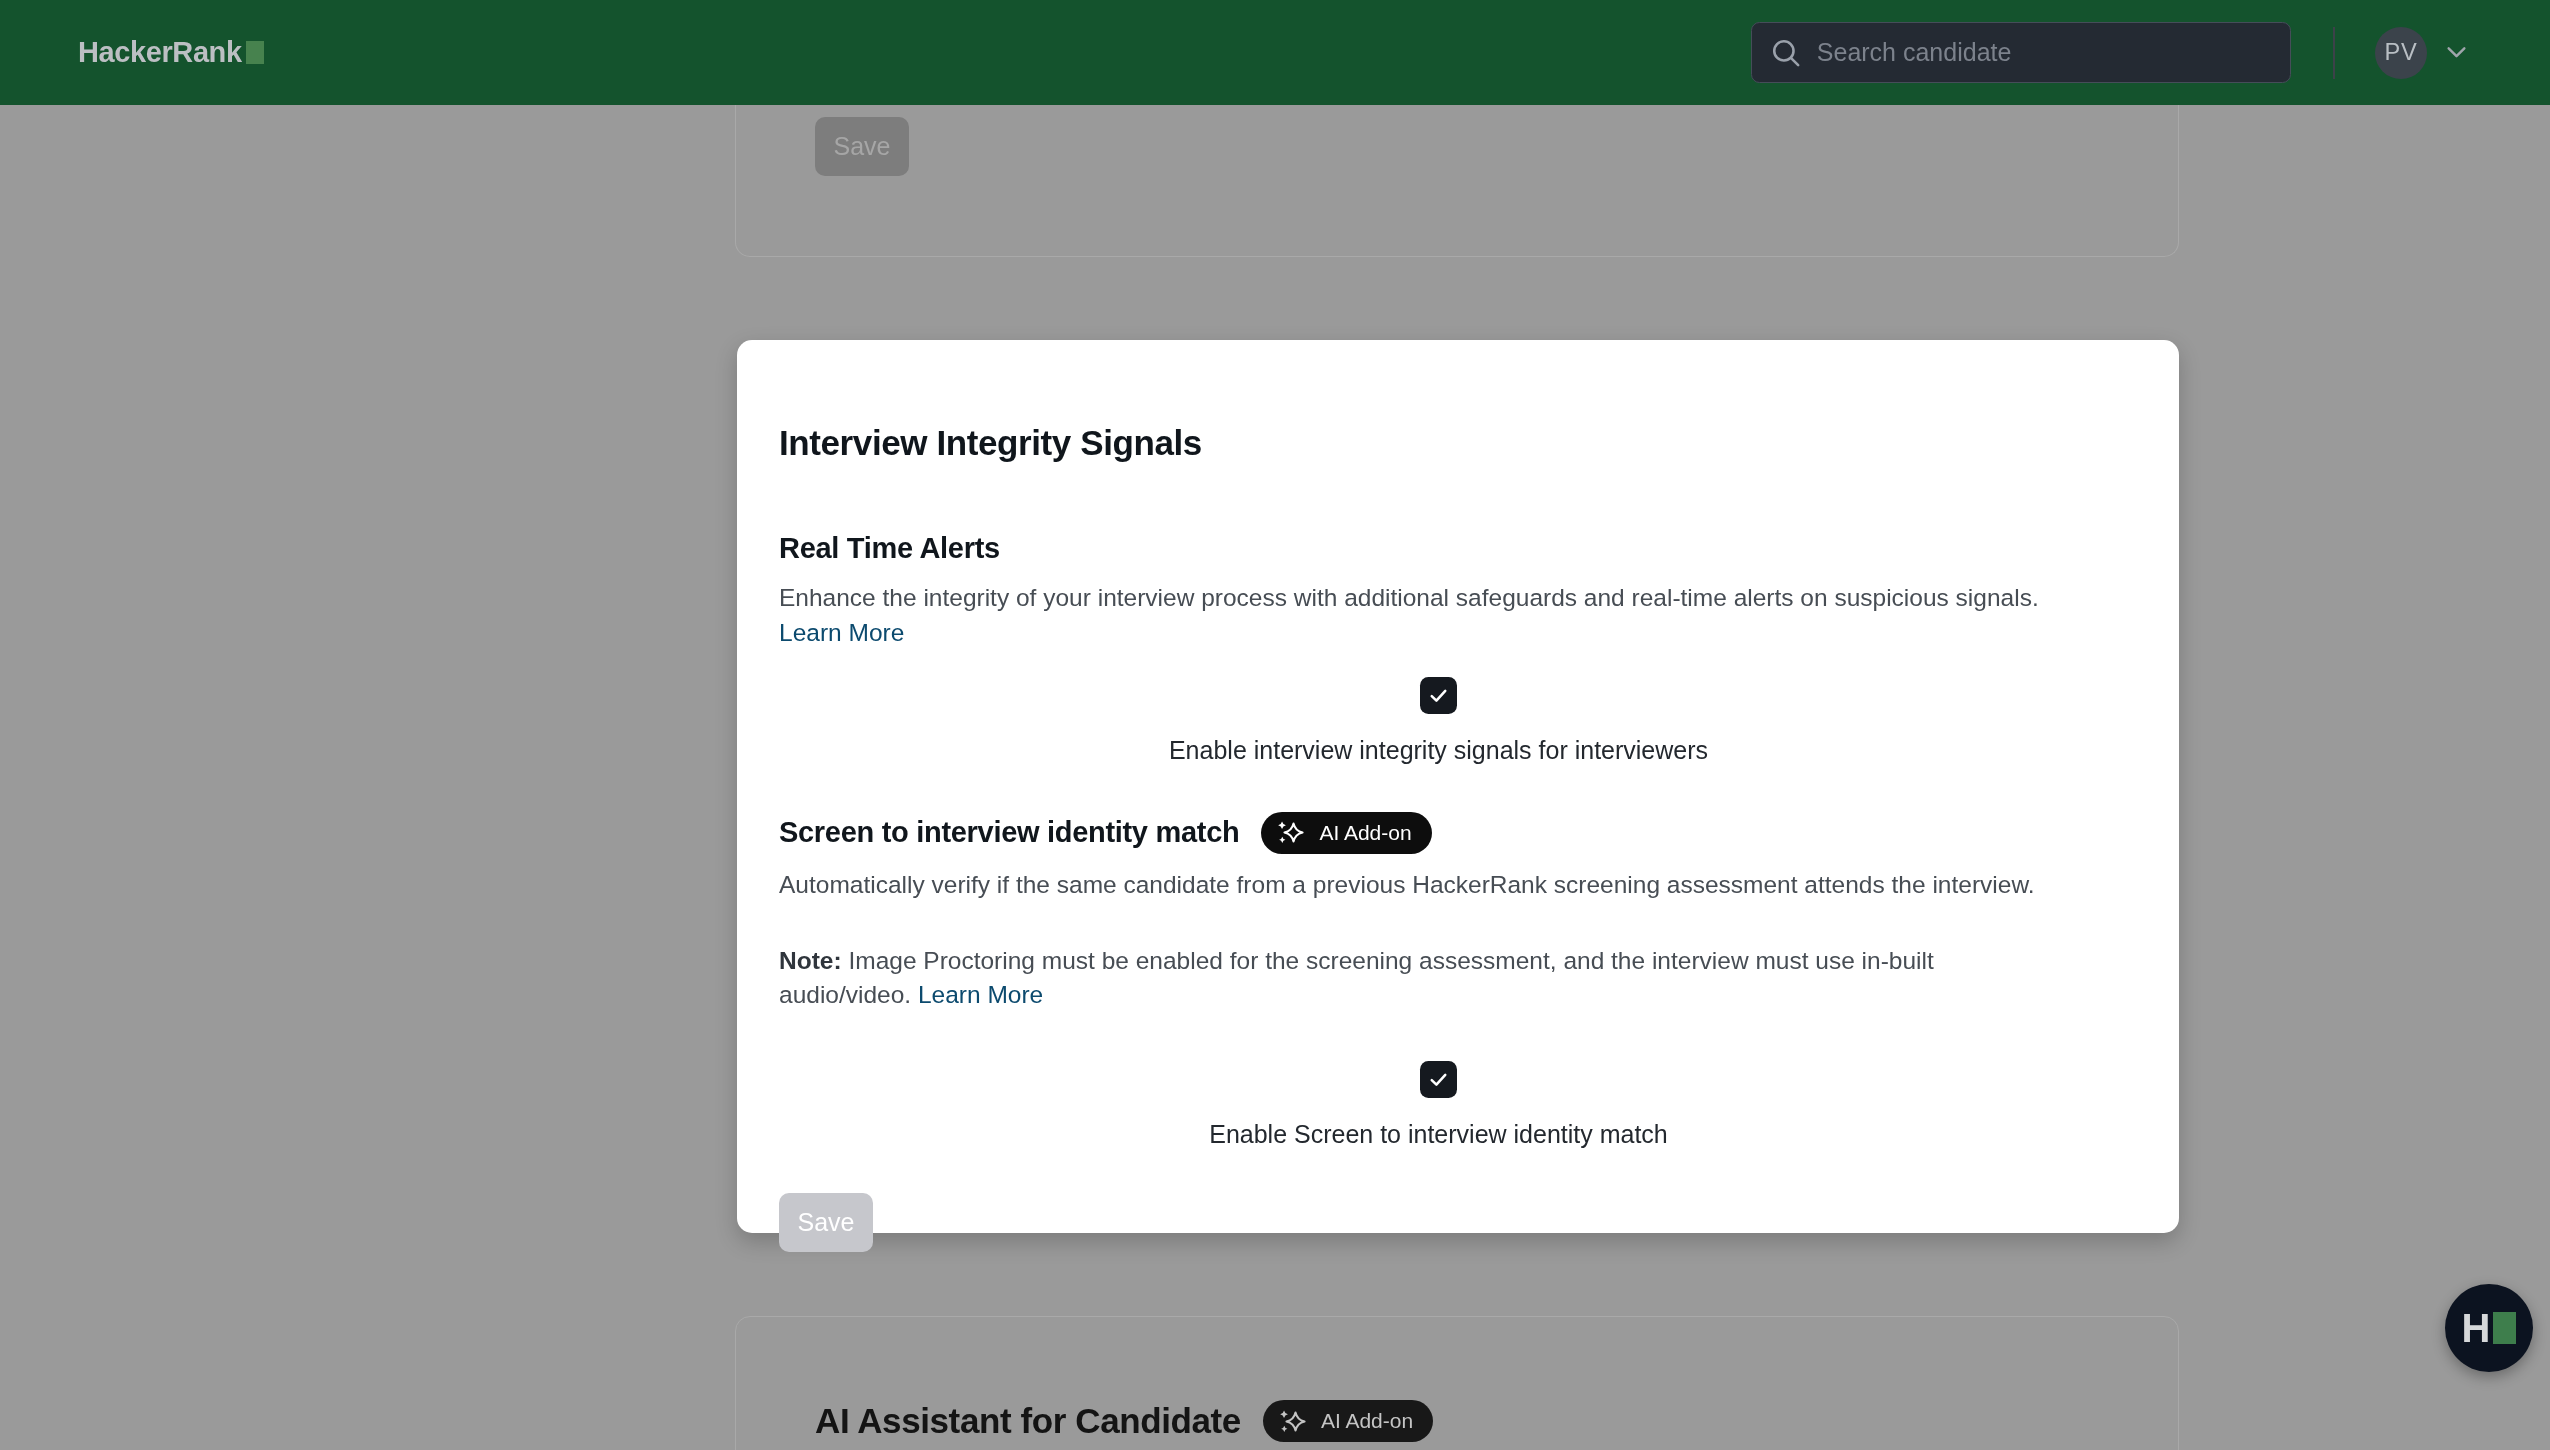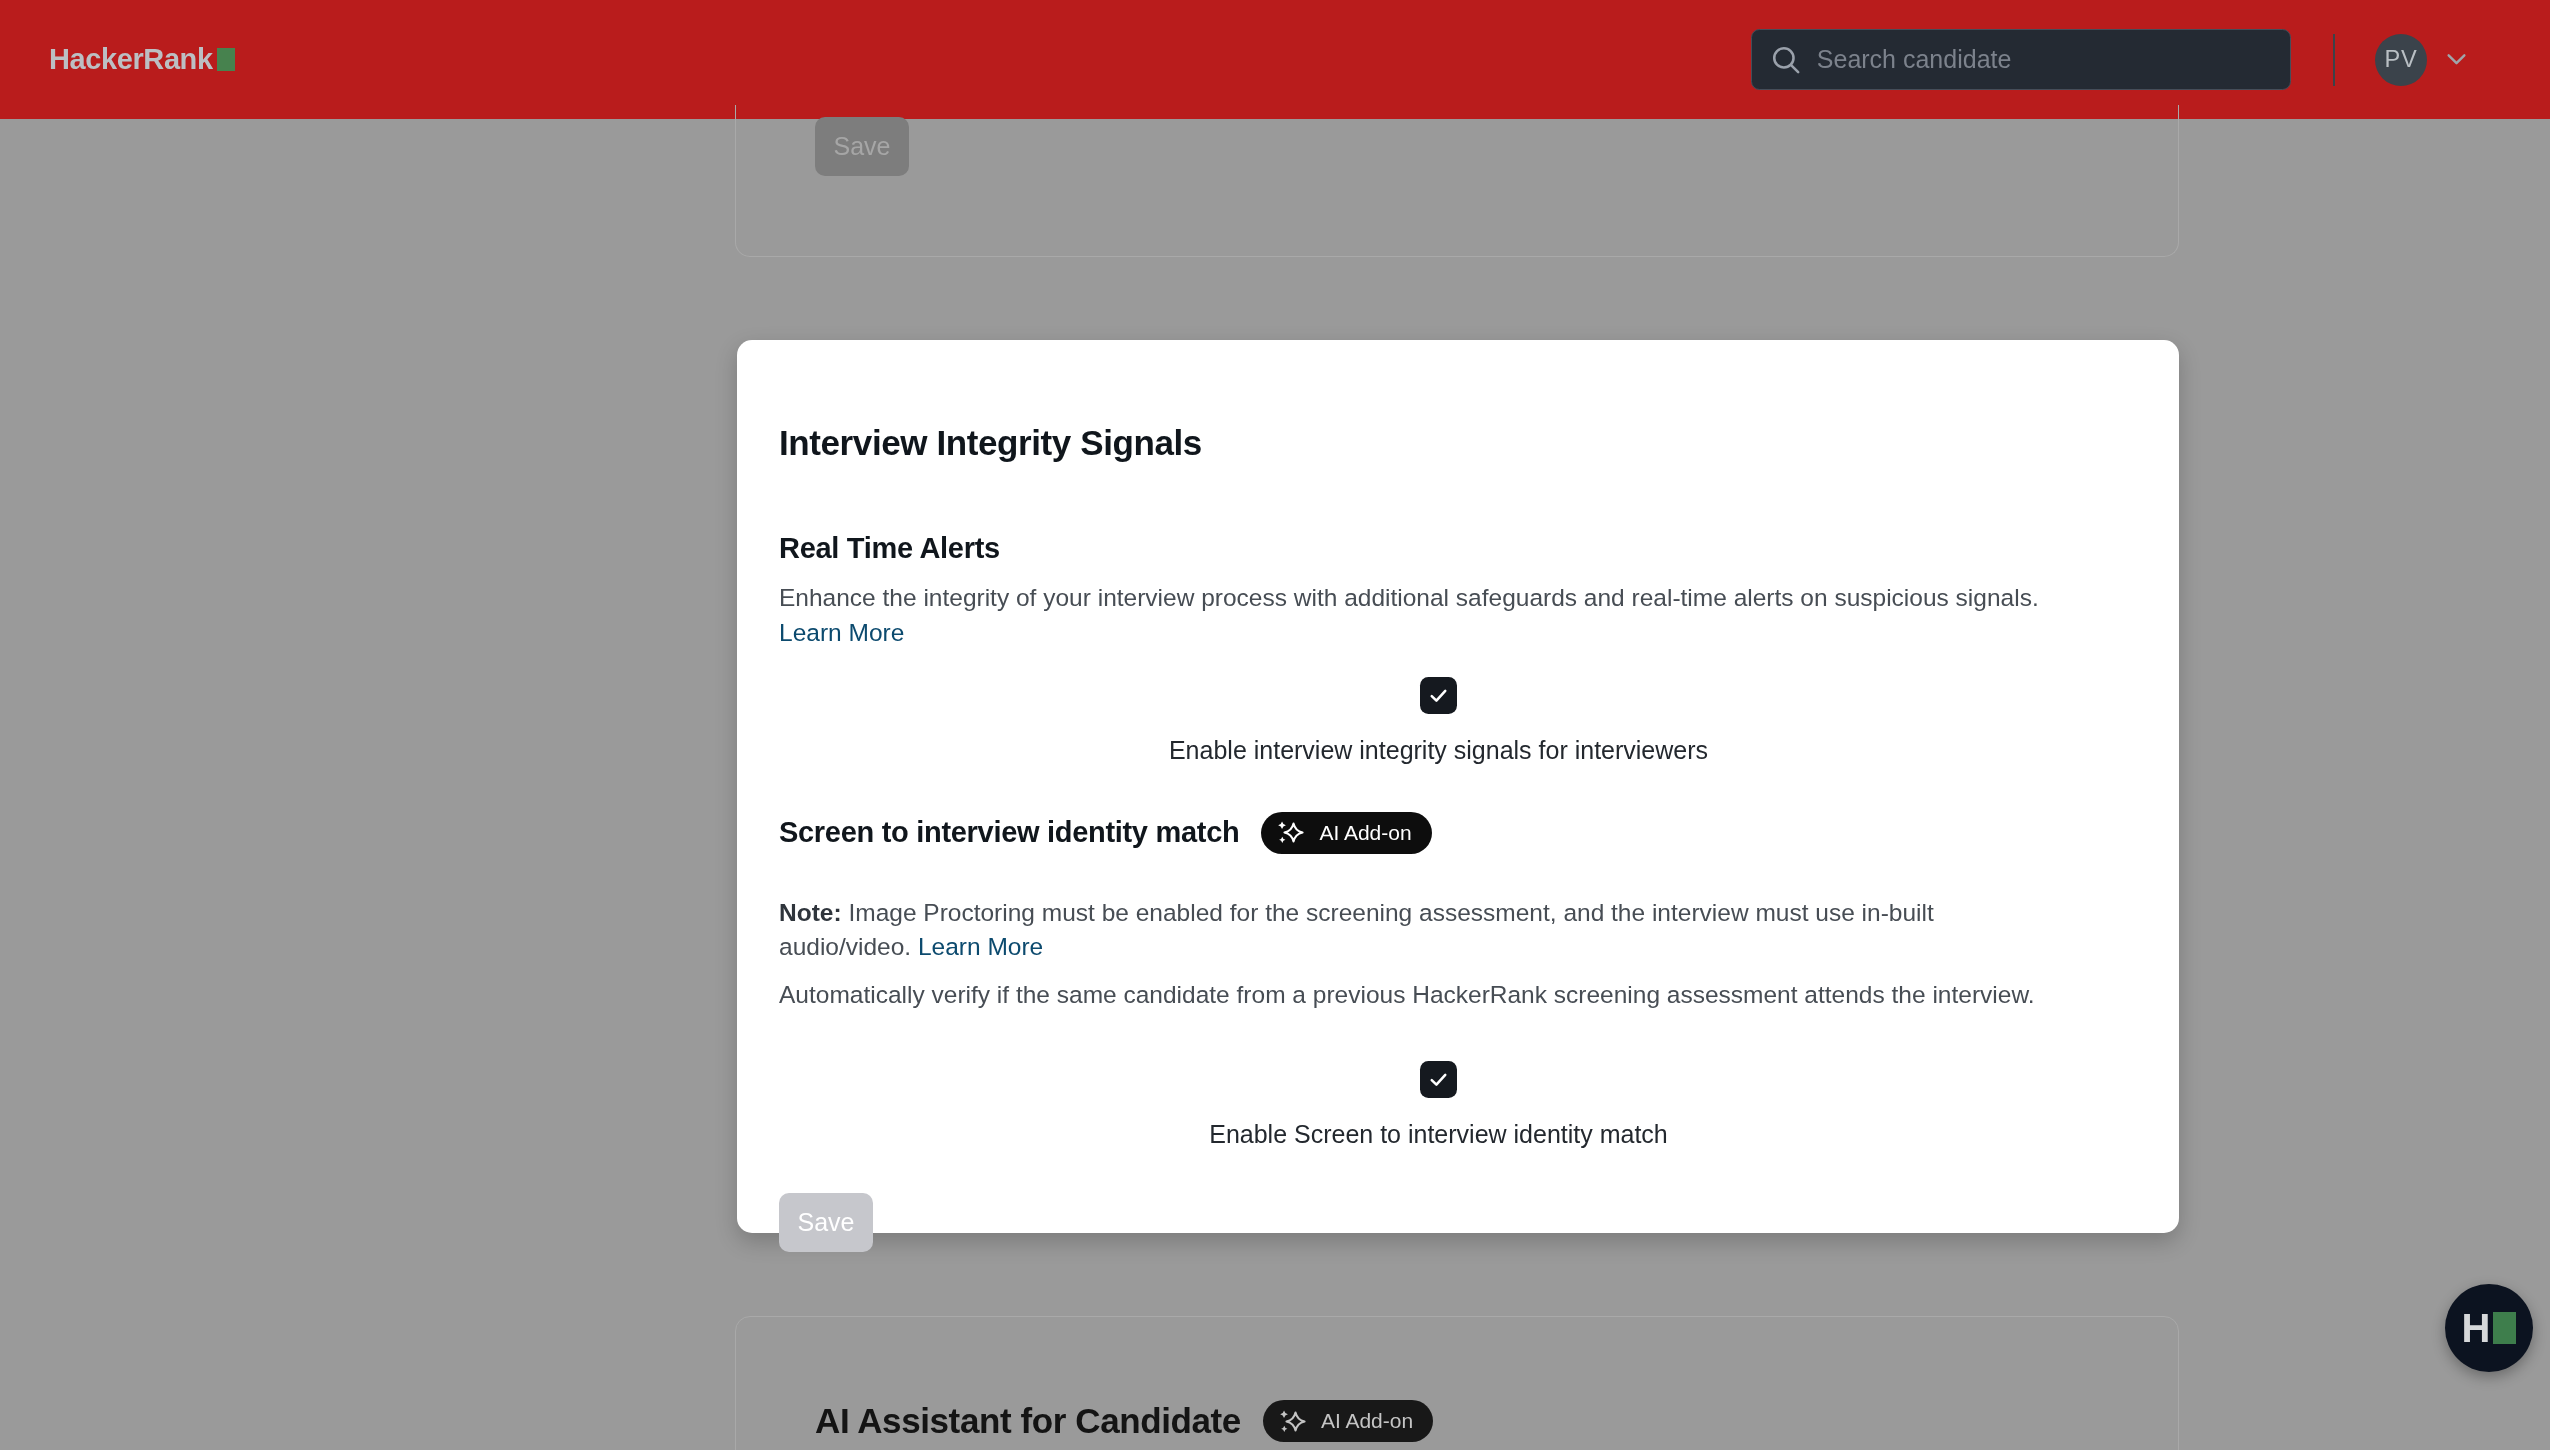--- a/index.html
+++ b/index.html
@@ -1,23 +1,23 @@
 <!DOCTYPE html>
 <html style="font-size:13.5px"><head>
 <meta charset="utf-8">
 <style>
   * { margin:0; padding:0; box-sizing:border-box; }
   html,body { width:2550px; height:1451px; overflow:hidden; }
   body { font-family:"Liberation Sans","DejaVu Sans",sans-serif; background:#9a9a9a; position:relative; }
 
   
   .navbar{
-    position:absolute; left:0; top:0; width:2550px; height:119px;
-    background:#b91c1c; display:flex; align-items:center;
-    padding:0 79px 0 49px;
+    position:absolute; left:0; top:0; width:2550px; height:105px;
+    background:#14532d; display:flex; align-items:center;
+    padding:0 79px 0 78px;
   }
   .logo{ display:flex; align-items:center; cursor:pointer; }
   .logo-text{ font-size:29px; font-weight:800; color:#bcbfc3; letter-spacing:-0.4px; }
   .logo-block{ display:inline-block; width:18.6px; height:23.6px; background:#47824e; margin-left:4.2px; }
   .nav-items{ display:flex; gap:80px; margin-left:40px; }
   .nav-item{ font-size:25px; color:#aeb3b9; text-decoration:none; cursor:pointer; }
   .nav-right{ margin-left:auto; display:flex; align-items:center; }
   .search{
     width:540px; height:61px; background:#242a33; border:1.7px solid #454d59;
     border-radius:8.4px; display:flex; align-items:center; padding:0 15px 0 17px;
@@ -146,24 +146,24 @@
     <h2>Screen to interview identity match</h2>
     <span class="badge">
       <svg width="29" height="29" viewBox="0 0 24 24">
         <path d="M14.5 4.5 Q15.9 10.6 22 12 Q15.9 13.4 14.5 19.5 Q13.1 13.4 7 12 Q13.1 10.6 14.5 4.5 Z" fill="none" stroke="currentColor" stroke-width="1.7" stroke-linejoin="round"></path>
         <path d="M5 2.8 Q5.6 5.4 8.2 6 Q5.6 6.6 5 9.2 Q4.4 6.6 1.8 6 Q4.4 5.4 5 2.8 Z" fill="currentColor"></path>
         <path d="M5.2 15.5 Q5.7 17.6 7.8 18.1 Q5.7 18.6 5.2 20.7 Q4.7 18.6 2.6 18.1 Q4.7 17.6 5.2 15.5 Z" fill="currentColor"></path>
       </svg>
       <span>AI Add-on</span>
     </span>
   </div>
+  <p class="desc">Automatically verify if the same candidate from a previous HackerRank screening assessment attends the interview.</p>
   <p class="desc note">
     <b>Note:</b><span> Image Proctoring must be enabled for the screening assessment, and the interview must use in-built audio/video. </span><a>Learn More</a>
   </p>
-  <p class="desc">Automatically verify if the same candidate from a previous HackerRank screening assessment attends the interview.</p>
   <label class="check-row second">
     <span class="checkbox">
       <svg width="25" height="25" viewBox="0 0 24 24">
         <path d="M5.5 12.5 L10 17 L18.5 7.5" stroke="#fff" stroke-width="2.4" fill="none" stroke-linecap="round" stroke-linejoin="round"></path>
       </svg>
     </span>
     <span class="check-label">Enable Screen to interview identity match</span>
   </label>
 
   <button class="save">Save</button>

